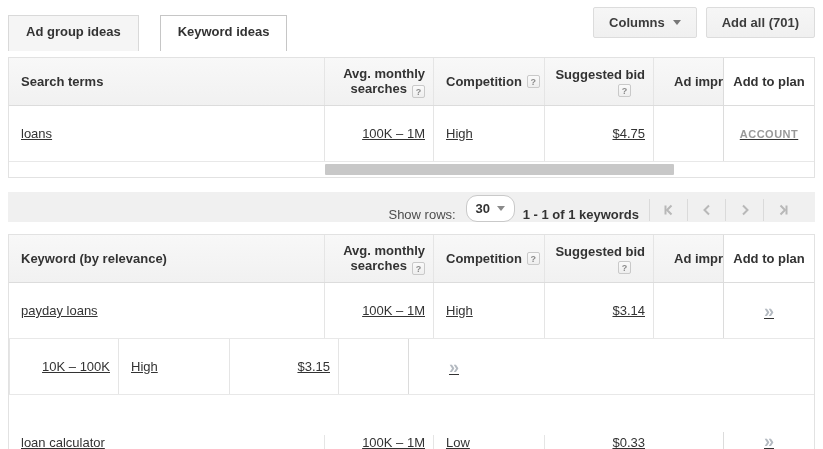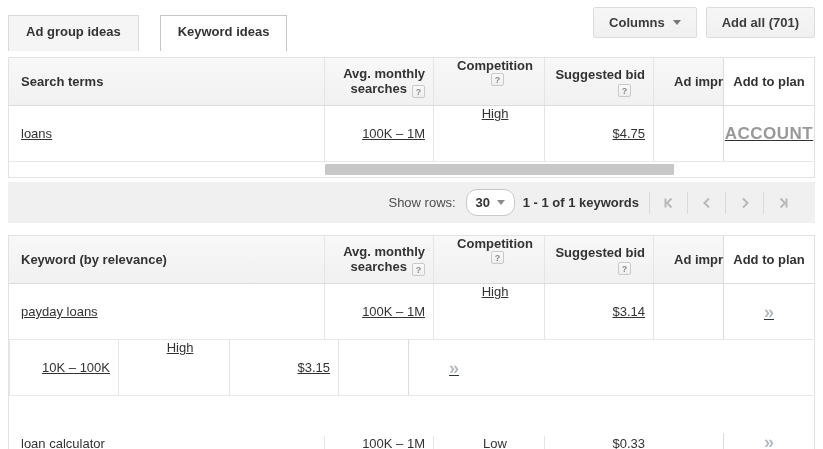--- a/index.html
+++ b/index.html
@@ -25,40 +25,40 @@
   .t1 { margin-top:8px; }
   .t2 { margin-top:12px; }
   .tr { display:flex; width:100%; }
   .thead { height:48px; background:linear-gradient(to bottom,#f8f8f8,#f1f1f1); border-bottom:1px solid #dcdcdc; }
   .trow { height:56px; border-bottom:1px solid #e8e8e8; background:#fff;text-decoration:underline; }
   .trow:last-child { border-bottom:none;align-items:flex-end; }
   .t2 .trow { border-bottom:1px solid #e8e8e8; }
   .cell { display:flex; align-items:center; overflow:hidden; }
   .c-term { flex:1; padding-left:12px; }
   .c-search { width:109px; justify-content:flex-end; padding-right:8px; text-align:right; border-left:1px solid #e5e5e5; }
-  .c-comp { width:111px; padding-left:12px; border-left:1px solid #e5e5e5;flex-direction:column; }
+  .c-comp { width:111px; padding-left:12px; border-left:1px solid #e5e5e5; }
   .c-bid { width:109px; justify-content:flex-end; padding-right:8px; text-align:right; border-left:1px solid #e5e5e5; }
   .c-impr { width:70px; padding-left:20px; white-space:nowrap; border-left:1px solid #e5e5e5; }
   .c-add { width:91px; justify-content:center; border-left:1px solid #dcdcdc; background:#fff; }
   .thead .cell { font-weight:bold; color:#333; }
   .th-stack { display:flex; flex-direction:column; align-items:flex-end; width:100%; padding-right:8px; }
   .c-bid.hd { padding-right:0; }
   .th-stack .help-icon { margin:2px 14px 0 0; }
   .wrapcell { text-align:right; line-height:15px; }
   .help-icon { display:inline-block; width:13px; height:13px; line-height:12px; text-align:center; font-size:9px; font-weight:bold; color:#8a8a8a;
                background:linear-gradient(to bottom,#fafafa,#eee); border:1px solid #c9c9c9; border-radius:2px; margin-left:5px; vertical-align:-2px; cursor:pointer; }
-  .account-label { color:#999; font-weight:bold; font-size:17px; letter-spacing:.5px; }
+  .account-label { color:#999; font-weight:bold; font-size:11px; letter-spacing:.5px; }
   .add-chevrons { color:#b4bac1; font-size:18px; font-weight:bold; cursor:pointer; line-height:1; }
 
   
   .hscroll { position:relative; height:15px; background:#fff; }
   .hscroll-thumb { position:absolute; left:316px; top:2px; width:349px; height:11px; background:#c8c8c8; border-radius:1px; cursor:pointer; }
 
   
-  .pagebar { margin-top:4px; height:41px; background:#f0f0f0; display:flex; align-items:center; justify-content:flex-end; padding-right:14px; }
+  .pagebar { margin-top:14px; height:30px; background:#f0f0f0; display:flex; align-items:flex-end; justify-content:flex-end; padding-right:14px; }
   .showrows-label { color:#4d4d4d; margin-right:10px; }
   .rows-select { width:49px; height:27px; background:#fff; border:1px solid #c9c9c9; border-radius:11px; display:flex; align-items:center; justify-content:center; gap:7px; font-weight:bold; color:#333; cursor:pointer; }
   .rows-select .caret-down { margin-left:0; border-top-color:#8a8a8a; }
   .range-text { font-weight:bold; margin:0 10px 0 8px; color:#333; }
   .pager { display:flex; align-items:center; }
   .pager-sep { width:1px; height:22px; background:#dadada; }
   .pager-btn { width:37px; height:24px; display:flex; align-items:center; justify-content:center; cursor:pointer; }
 </style>
 </head>
 <body>

